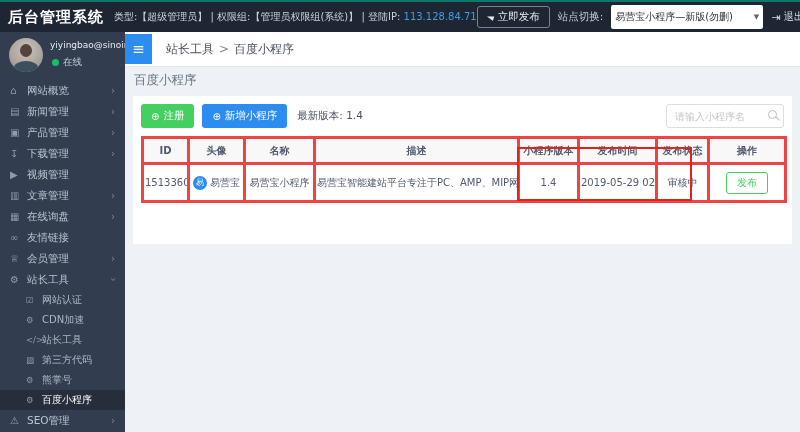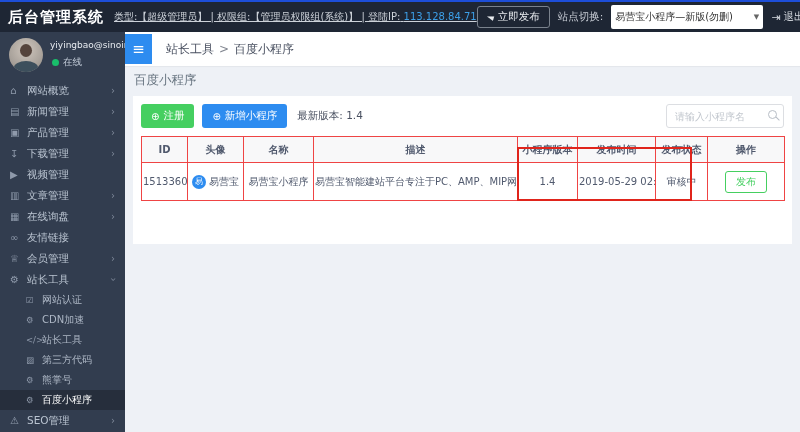--- a/index.html
+++ b/index.html
@@ -1,22 +1,22 @@
 <!DOCTYPE html>
 <html><head>
 <meta charset="utf-8">
 <style>
   html,body{margin:0;padding:0;}
   body{width:800px;height:432px;overflow:hidden;font-family:"DejaVu Sans","Liberation Sans",sans-serif;background:#eef1f6;}
   #app{position:relative;width:800px;height:432px;overflow:hidden;}
 
   
-  .topbar{position:absolute;top:0;left:0;width:800px;height:32px;background:#1e2634;border-top:2px solid #1d4ed8;box-sizing:border-box;display:flex;align-items:center;color:#c7ccd4;}
+  .topbar{position:absolute;top:0;left:0;width:800px;height:32px;background:#1e2634;border-top:2px solid #0f766e;box-sizing:border-box;display:flex;align-items:center;color:#c7ccd4;}
   .brand{color:#fff;font-size:15px;font-weight:bold;padding:0 10px 0 8px;letter-spacing:1px;white-space:nowrap;}
-  .topmeta{font-size:10px;color:#cdd2d9;white-space:nowrap;text-decoration:underline;}
+  .topmeta{font-size:10px;color:#cdd2d9;white-space:nowrap;}
   .topmeta .ip{color:#3c9fe8;}
   .top-right{margin-left:auto;display:flex;align-items:center;gap:8px;padding-right:4px;}
   .btn-publish{display:flex;align-items:center;gap:4px;border:1px solid #7a828d;border-radius:3px;color:#e7eaee;font-size:10.5px;padding:3px 9px;background:transparent;cursor:pointer;white-space:nowrap;}
   .plane{display:inline-block;font-size:9px;transform:rotate(18deg);color:#e7eaee;}
   .switch-label{font-size:10.5px;white-space:nowrap;}
   .site-select{width:152px;height:24px;background:#fff;border-radius:2px;display:flex;align-items:center;font-size:10px;color:#333;padding:0 4px;box-sizing:border-box;white-space:nowrap;overflow:hidden;}
   .site-select .caret{margin-left:auto;font-size:7px;color:#666;}
   .logout{display:flex;align-items:center;gap:3px;font-size:10.5px;color:#d6dae0;white-space:nowrap;cursor:pointer;}
   .logout .gl{font-size:11px;}
 
@@ -53,21 +53,21 @@
   .btn-green{background:#45cf60;}
   .btn-blue{background:#2d8cf0;}
   .version{font-size:10.5px;color:#495060;margin-left:2px;}
   .search-wrap{margin-left:auto;position:relative;border-radius:11px;}
   .search-input{width:118px;height:24px;box-sizing:border-box;border:1px solid #dcdee2;border-radius:3px;font-size:10px;padding:0 24px 0 8px;color:#495060;outline:none;font-family:inherit;}
   .search-input::placeholder{color:#c2c7ce;}
   .mag{position:absolute;right:7px;top:6px;width:9px;height:9px;border:1.4px solid #b8bec6;border-radius:50%;box-sizing:border-box;}
   .mag-tail{position:absolute;right:4px;top:14px;width:5px;height:1.4px;background:#b8bec6;transform:rotate(45deg);}
 
   table{border-collapse:collapse;table-layout:fixed;width:643px;margin-top:8px;}
-  th,td{border:1px solid #ef4444;text-align:center;overflow:hidden;white-space:nowrap;margin-top:12px;}
+  th,td{border:3px solid #ef4444;text-align:center;overflow:hidden;white-space:nowrap;margin-top:12px;}
   th{background:#f8f8f9;color:#515a6e;font-size:10px;font-weight:bold;height:26px;box-sizing:border-box;}
   td{color:#515a6e;font-size:10px;height:38px;box-sizing:border-box;background:#fff;}
   .avatar-cell{display:flex;align-items:center;justify-content:center;gap:3px;}
   .mini-logo{width:14px;height:14px;border-radius:50%;background:#2d8cf0;color:#fff;font-size:8px;display:flex;align-items:center;justify-content:center;flex:0 0 14px;}
   .btn-publish-row{display:inline-block;border:1px solid #45cf60;color:#45cf60;background:#fff;border-radius:3px;font-size:10px;padding:3px 10px;cursor:pointer;font-family:inherit;}
 
   .red-annotation{position:absolute;left:392px;top:115px;width:171px;height:50px;border:2px solid #e0241b;pointer-events:none;}
 </style>
 </head>
 <body>

